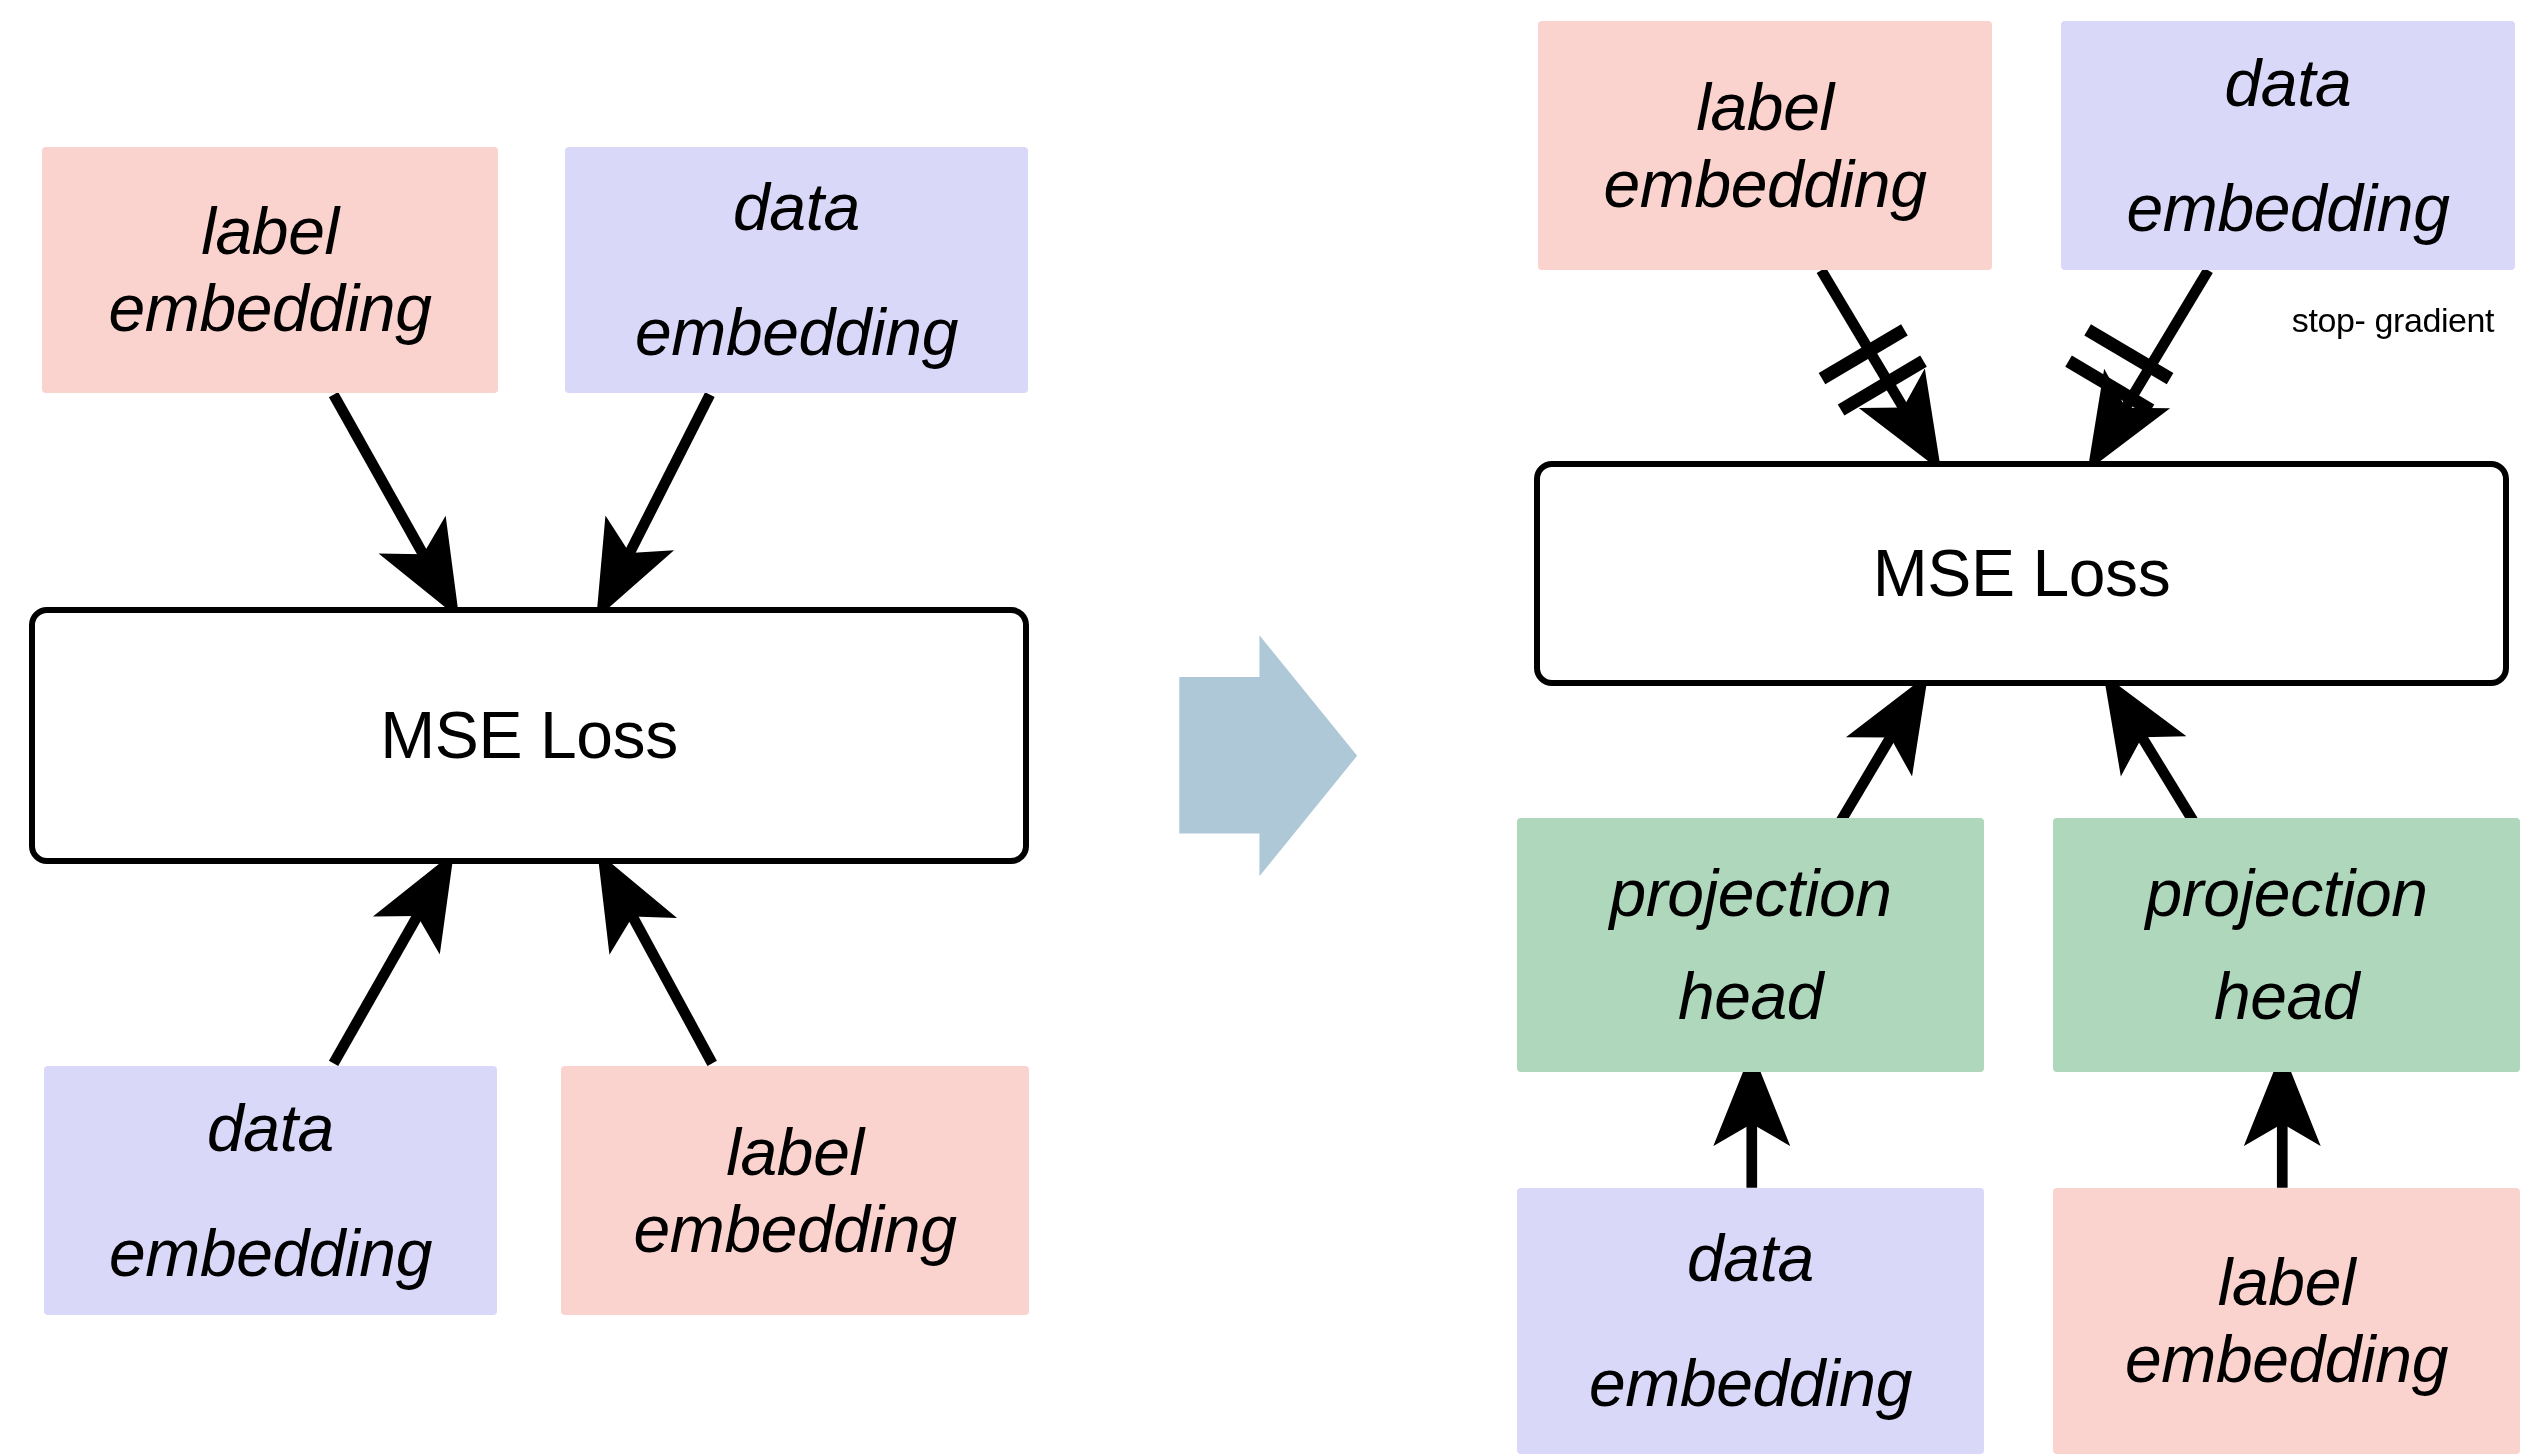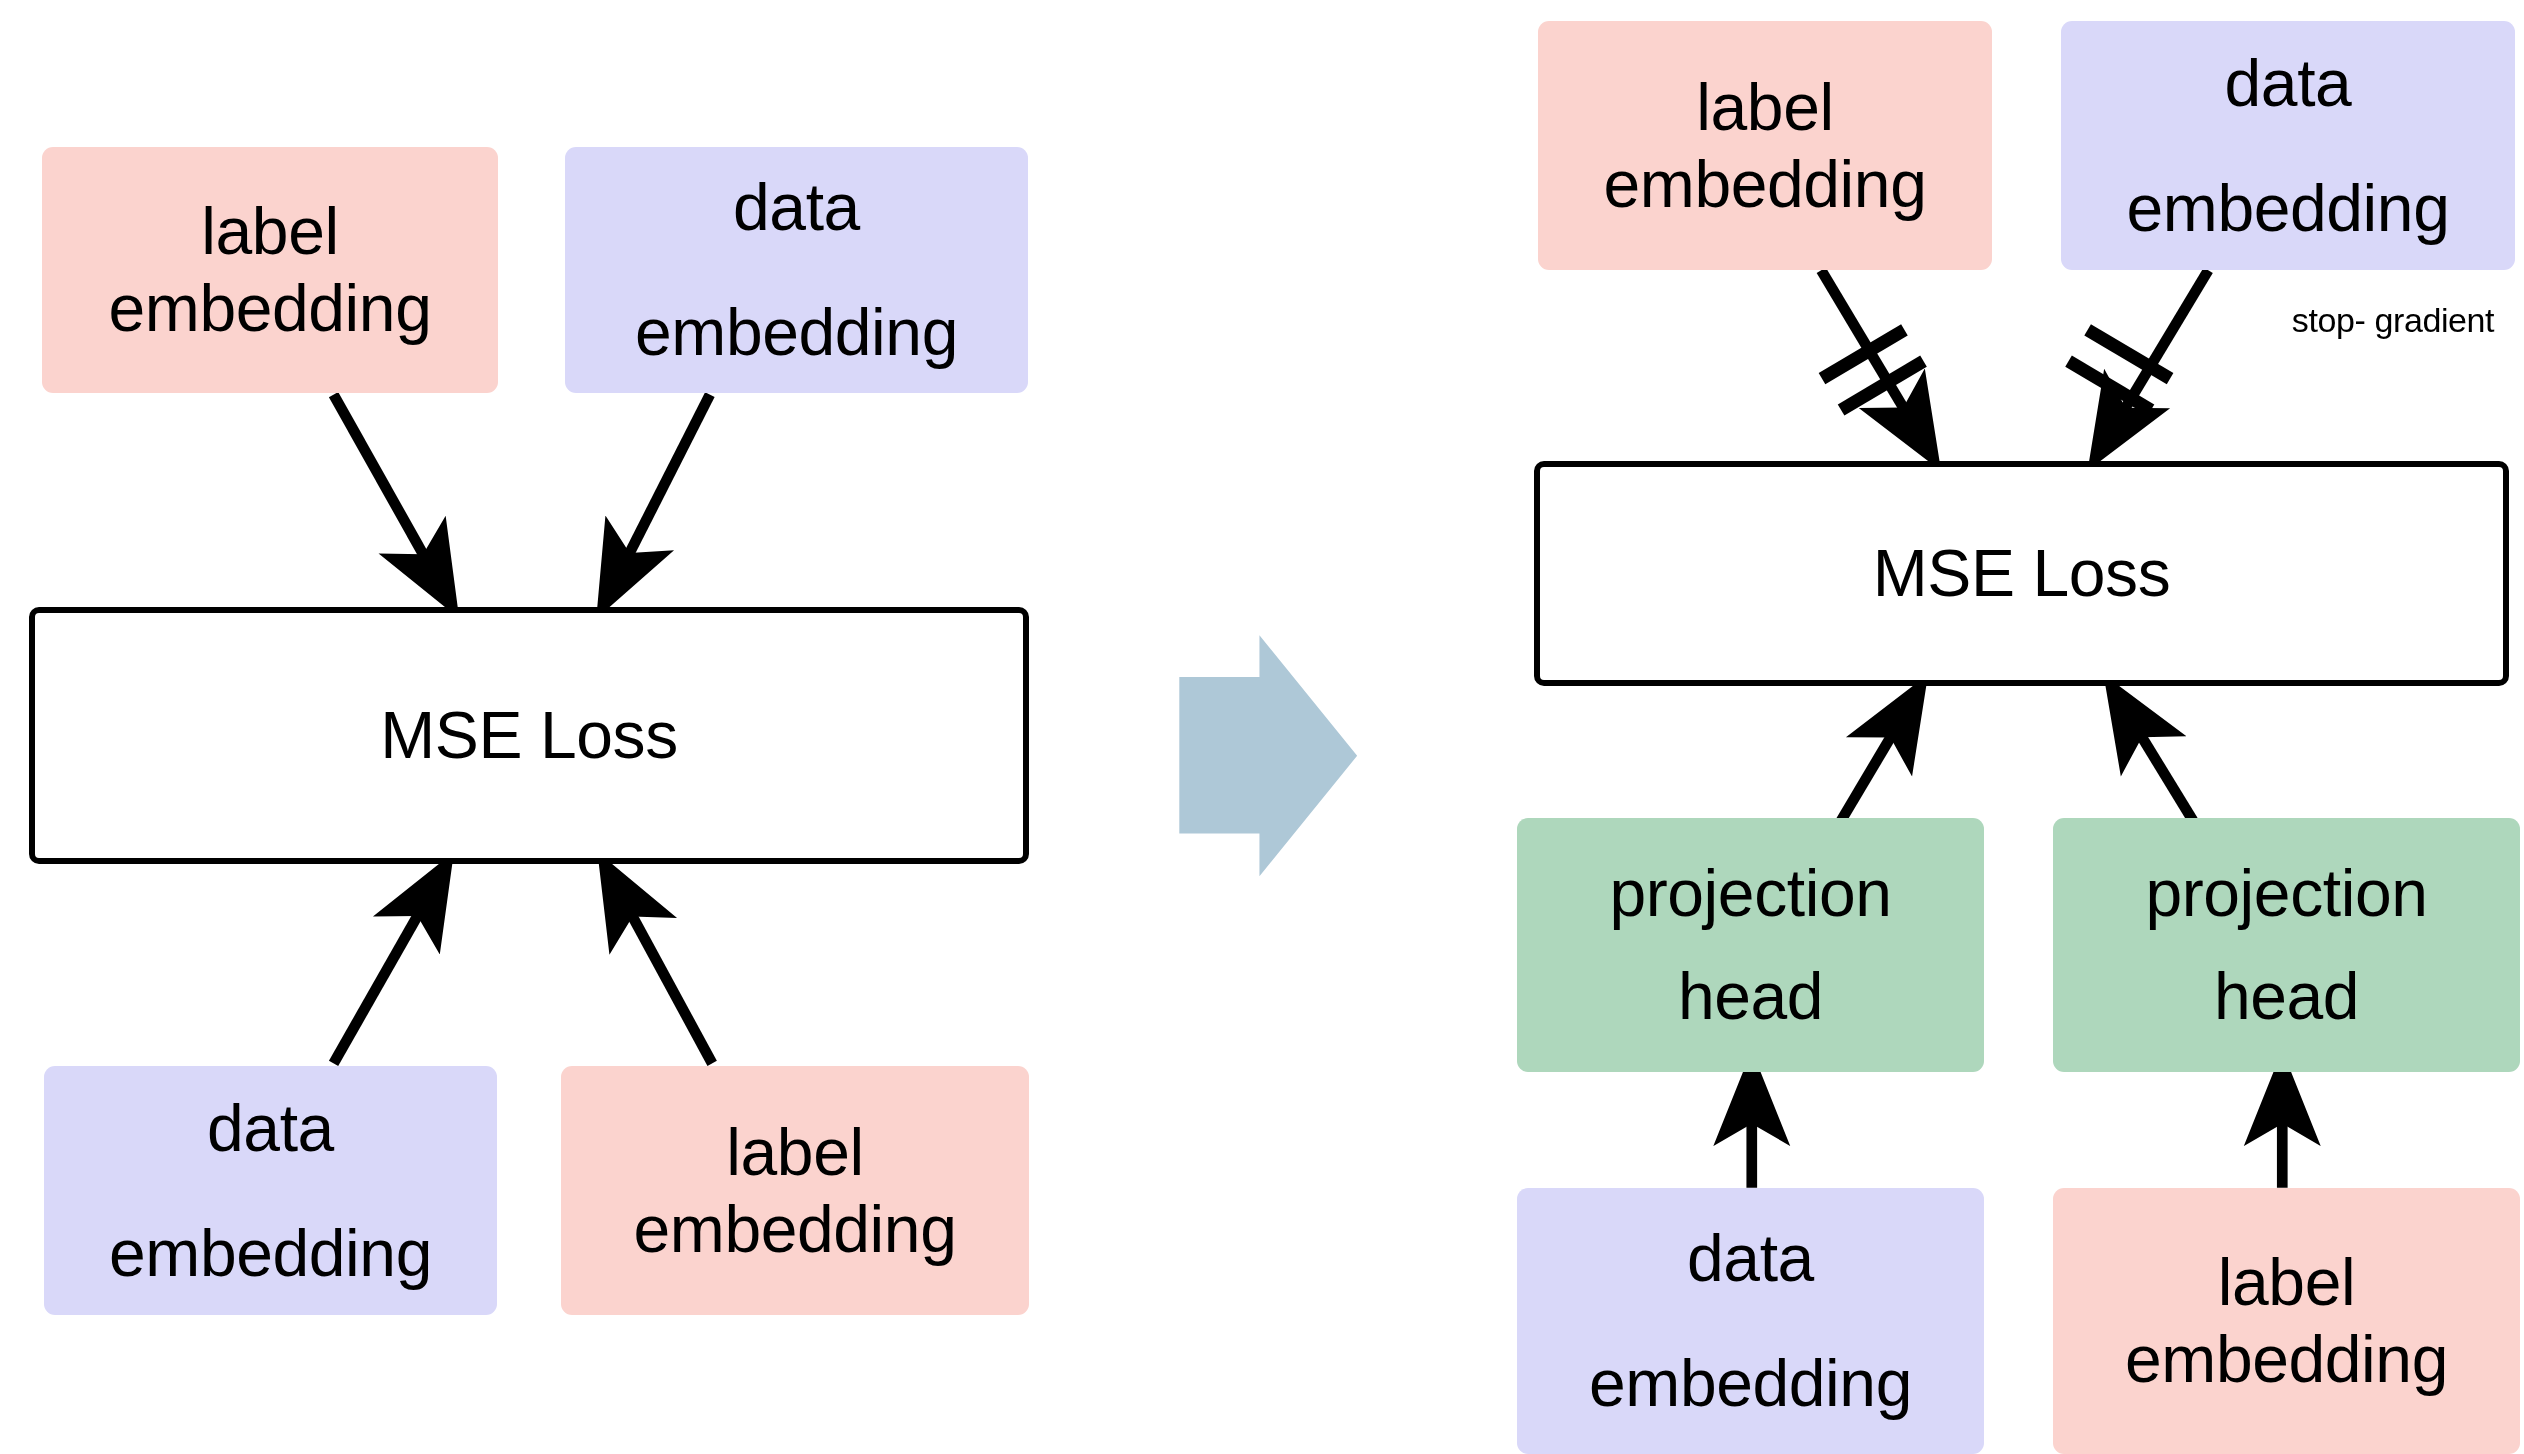--- a/index.html
+++ b/index.html
@@ -32,30 +32,31 @@
     flex-direction: column;
     align-items: center;
     justify-content: center;
     text-align: center;
     color: #000000;
     line-height: 1.16;
     letter-spacing: -0.4px;
   }
   .node .ln { display: block; white-space: nowrap; }
   .chip {
-    border-radius: 11px;
+    border-radius: 4px;
     font-size: 66px;
+    font-style: italic;
   }
   .chip.pink { background: #FBD3CE; }
   .chip.blue { background: #D9D8F9; gap: 48px; }
   .chip.green { background: #AED7BC; gap: 26px; }
   .loss {
     background: #ffffff;
     border: 6.9px solid #000000;
-    border-radius: 10px;
+    border-radius: 18px;
     font-size: 66px;
   }
   .note {
     font-size: 34px;
     color: #000000;
     line-height: 1.12;
     letter-spacing: -0.4px;
   }
 </style>
 </head>

